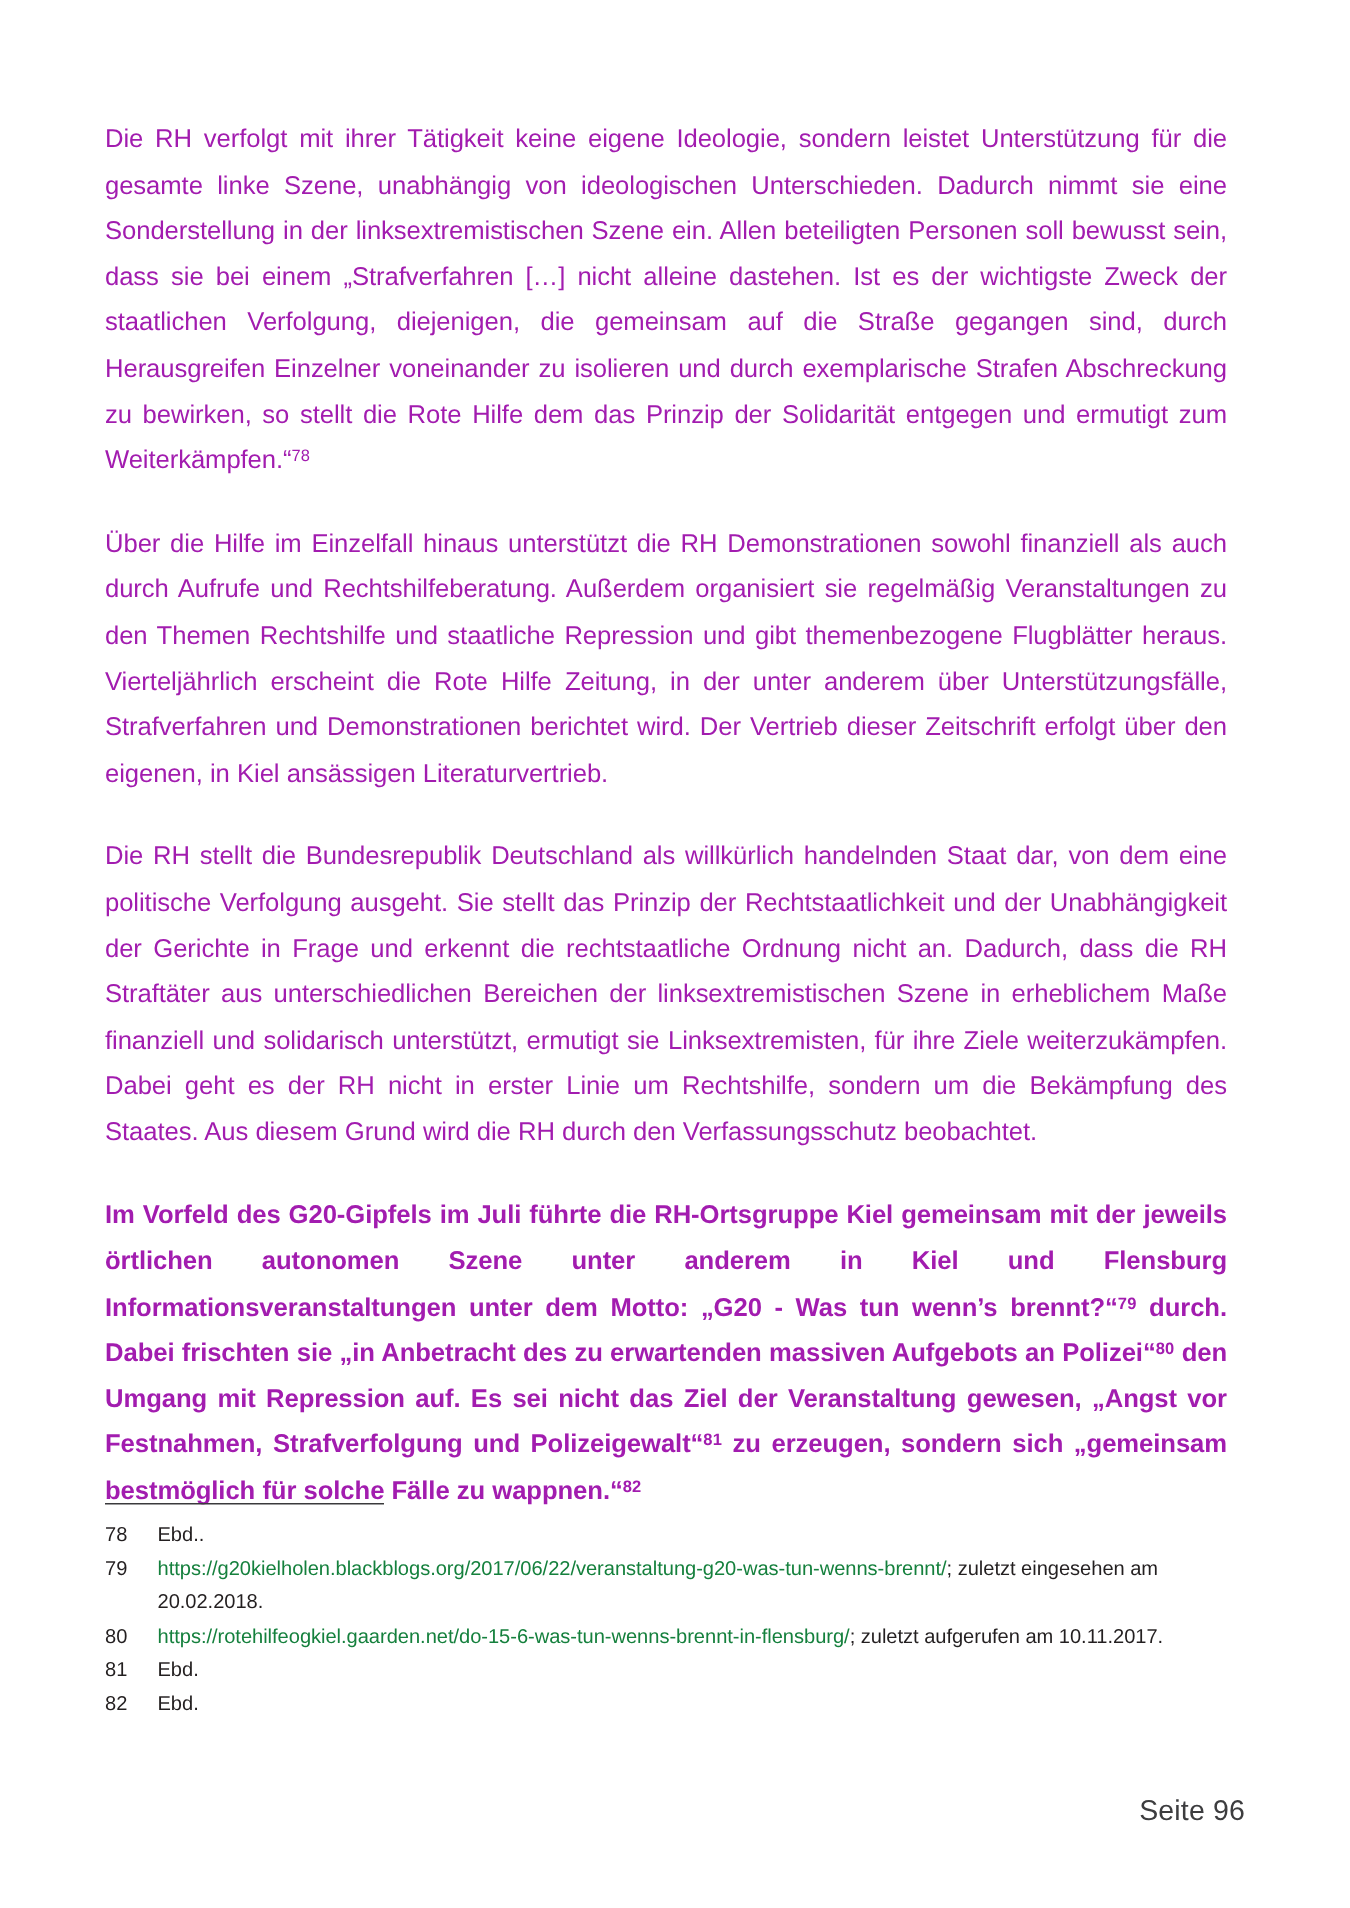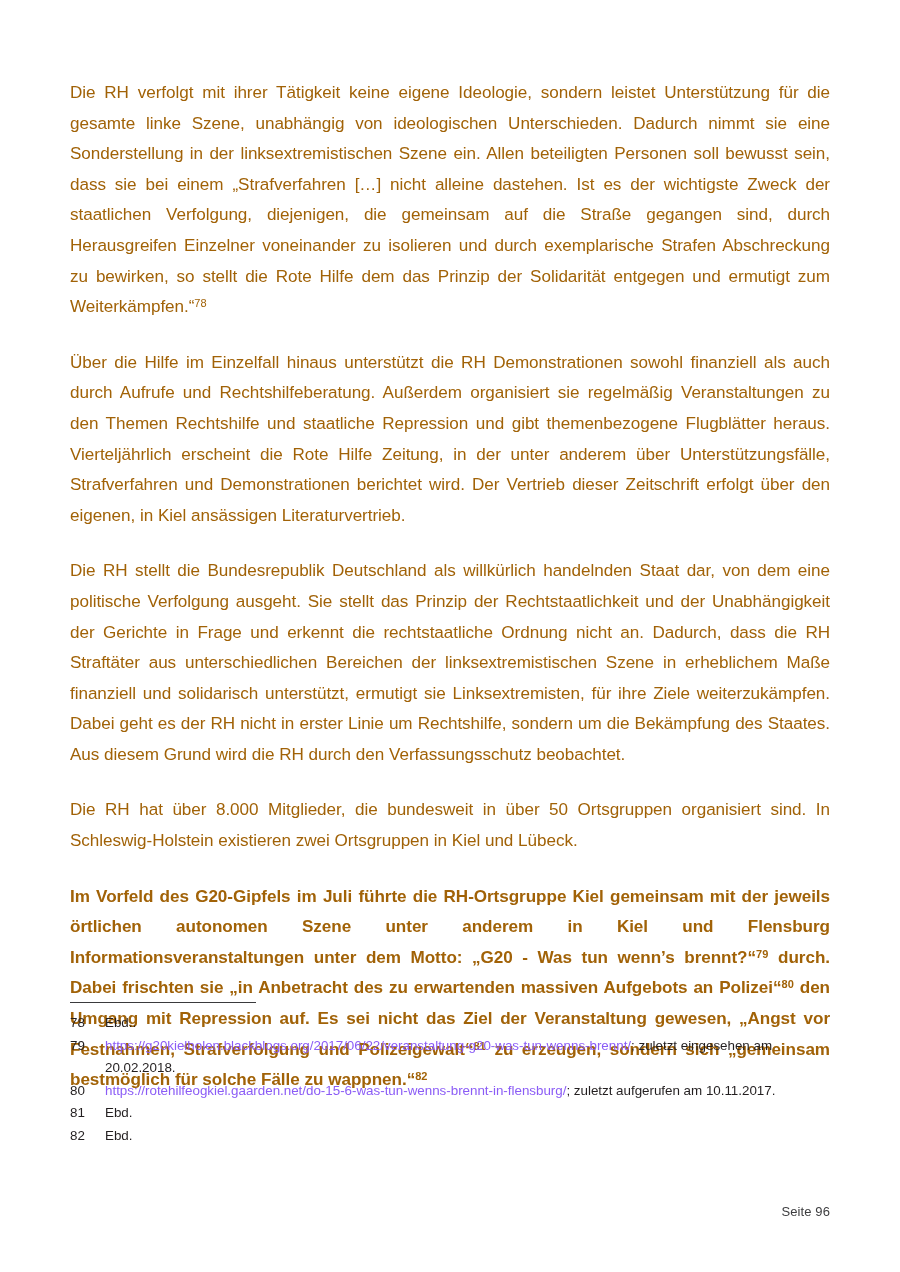--- a/index.html
+++ b/index.html
@@ -17,27 +17,27 @@
     overflow: hidden;
     box-sizing: border-box;
   }
   .content {
     position: absolute;
     left: 70px;
     top: 78px;
     width: 760px;
   }
   p.body-par {
-    margin: 0 0 25px 0;
+    margin: 0 12px 25px 0;
     font-size: 17.1px;
     line-height: 30.6px;
     text-align: justify;
     letter-spacing: -0.05px;
     word-spacing: 0.1px;
-    color: #a16207;
+    color: #a21caf;
     hyphens: manual;
   }
   p.body-par:last-of-type { margin-bottom: 0; font-weight: bold; }
   sup.fn-ref {
     font-size: 11px;
     line-height: 0;
     vertical-align: 0.42em;
     letter-spacing: 0.1px;
   }
   .footnotes {
@@ -70,46 +70,45 @@
   .fn-num {
     position: absolute;
     left: 0;
     top: 0;
     width: 27px;
     text-align: left;
     font-size: 13.4px;
     color: #231f20;
   }
   a.fn-link, .fn-link {
-    color: #8b5cf6;
+    color: #15803d;
     text-decoration: none;
   }
   .page-footer {
     position: absolute;
     right: 70px;
     bottom: 53px;
-    font-size: 13px;
+    font-size: 19px;
     color: #3d3d3f;
     letter-spacing: 0.1px;
   }
 </style>
 </head>
 <body>
 
 <div class="page">
 
   <div class="content">
 
     <p class="body-par"><span>Die RH verfolgt mit ihrer Tätigkeit keine eigene Ideologie, sondern leistet Unterstützung für die gesamte linke Szene, unabhängig von ideologischen Unterschieden. Dadurch nimmt sie eine Sonderstellung in der linksextremistischen Szene ein. Allen beteiligten Personen soll bewusst sein, dass sie bei einem „Strafverfahren […] nicht alleine dastehen. Ist es der wichtigste Zweck der staatlichen Verfolgung, diejenigen, die gemeinsam auf die Straße gegangen sind, durch Herausgreifen Einzelner voneinander zu isolieren und durch exemplarische Strafen Abschreckung zu bewirken, so stellt die Rote Hilfe dem das Prinzip der Solidarität entgegen und ermutigt zum Weiterkämpfen.“</span><sup class="fn-ref">78</sup></p>
 
     <p class="body-par"><span>Über die Hilfe im Einzelfall hinaus unterstützt die RH Demonstrationen sowohl finanziell als auch durch Aufrufe und Rechtshilfeberatung. Außerdem organisiert sie regelmäßig Veranstaltungen zu den Themen Rechtshilfe und staatliche Repression und gibt themenbezogene Flugblätter heraus. Vierteljährlich erscheint die Rote Hilfe Zeitung, in der unter anderem über Unterstützungsfälle, Strafverfahren und Demonstrationen berichtet wird. Der Vertrieb dieser Zeitschrift erfolgt über den eigenen, in Kiel ansässigen Literaturvertrieb.</span></p>
 
     <p class="body-par"><span>Die RH stellt die Bundesrepublik Deutschland als willkürlich handelnden Staat dar, von dem eine politische Verfolgung ausgeht. Sie stellt das Prinzip der Rechtstaatlichkeit und der Unabhängigkeit der Gerichte in Frage und erkennt die rechtstaatliche Ordnung nicht an. Dadurch, dass die RH Straftäter aus unterschiedlichen Bereichen der linksextremistischen Szene in erheblichem Maße finanziell und solidarisch unterstützt, ermutigt sie Linksextremisten, für ihre Ziele weiterzukämpfen. Dabei geht es der RH nicht in erster Linie um Rechtshilfe, sondern um die Bekämpfung des Staates. Aus diesem Grund wird die RH durch den Verfassungsschutz beobachtet.</span></p>
 
-    <p class="body-par"><span>Die RH hat über 8.000 Mitglieder, die bundesweit in über 50 Ortsgruppen organisiert sind. In Schleswig-Holstein existieren zwei Ortsgruppen in Kiel und Lübeck.</span></p>
 
     <p class="body-par"><span>Im Vorfeld des G20-Gipfels im Juli führte die RH-Ortsgruppe Kiel gemeinsam mit der jeweils örtlichen autonomen Szene unter anderem in Kiel und Flensburg Informationsveranstaltungen unter dem Motto: „G20 - Was tun wenn’s brennt?“</span><sup class="fn-ref">79</sup><span> durch. Dabei frischten sie „in Anbetracht des zu erwartenden massiven Aufgebots an Polizei“</span><sup class="fn-ref">80</sup><span> den Umgang mit Repression auf. Es sei nicht das Ziel der Veranstaltung gewesen, „Angst vor Festnahmen, Strafverfolgung und Polizeigewalt“</span><sup class="fn-ref">81</sup><span> zu erzeugen, sondern sich „gemeinsam bestmöglich für solche Fälle zu wappnen.“</span><sup class="fn-ref">82</sup></p>
 
   </div>
 
   <div class="footnotes">
     <div class="fn-rule"></div>
     <ul class="fn-list">
 
       <li class="fn-item">

